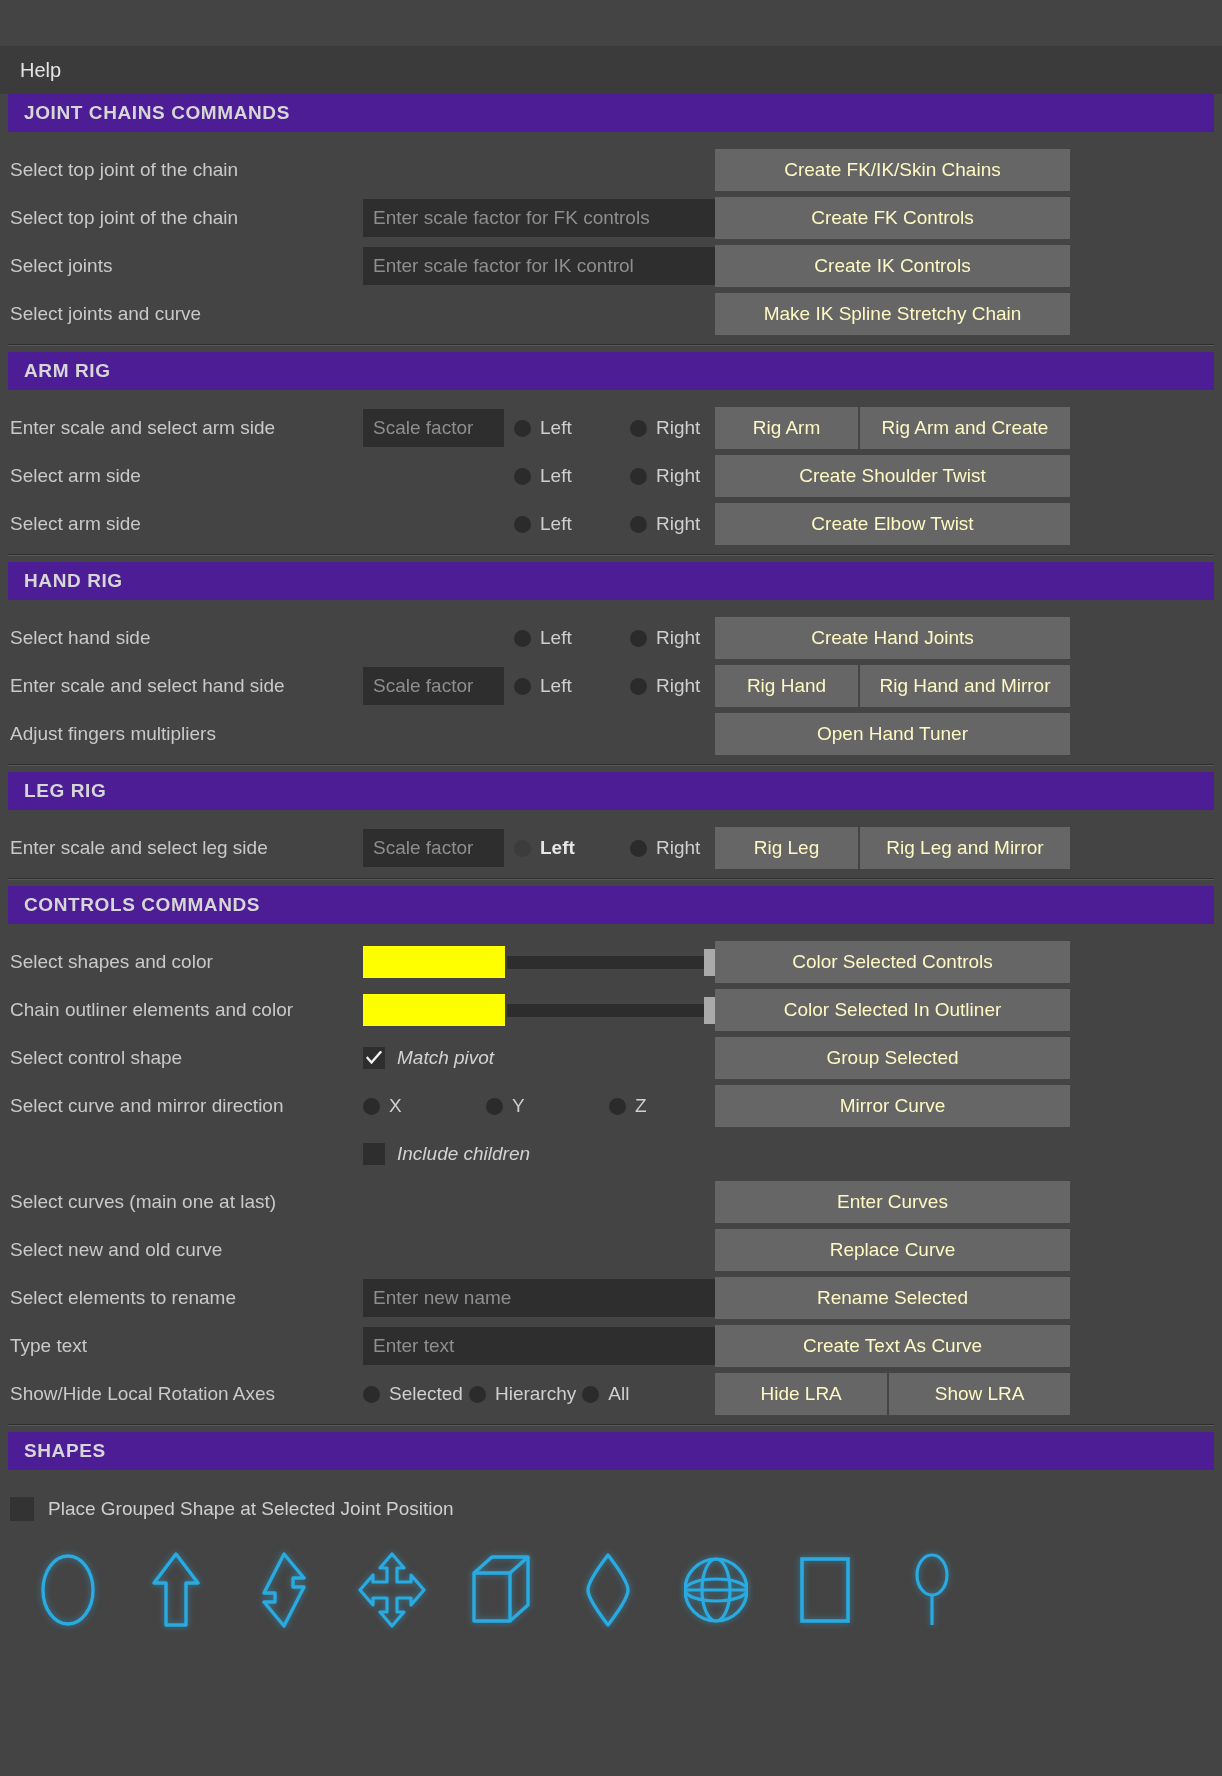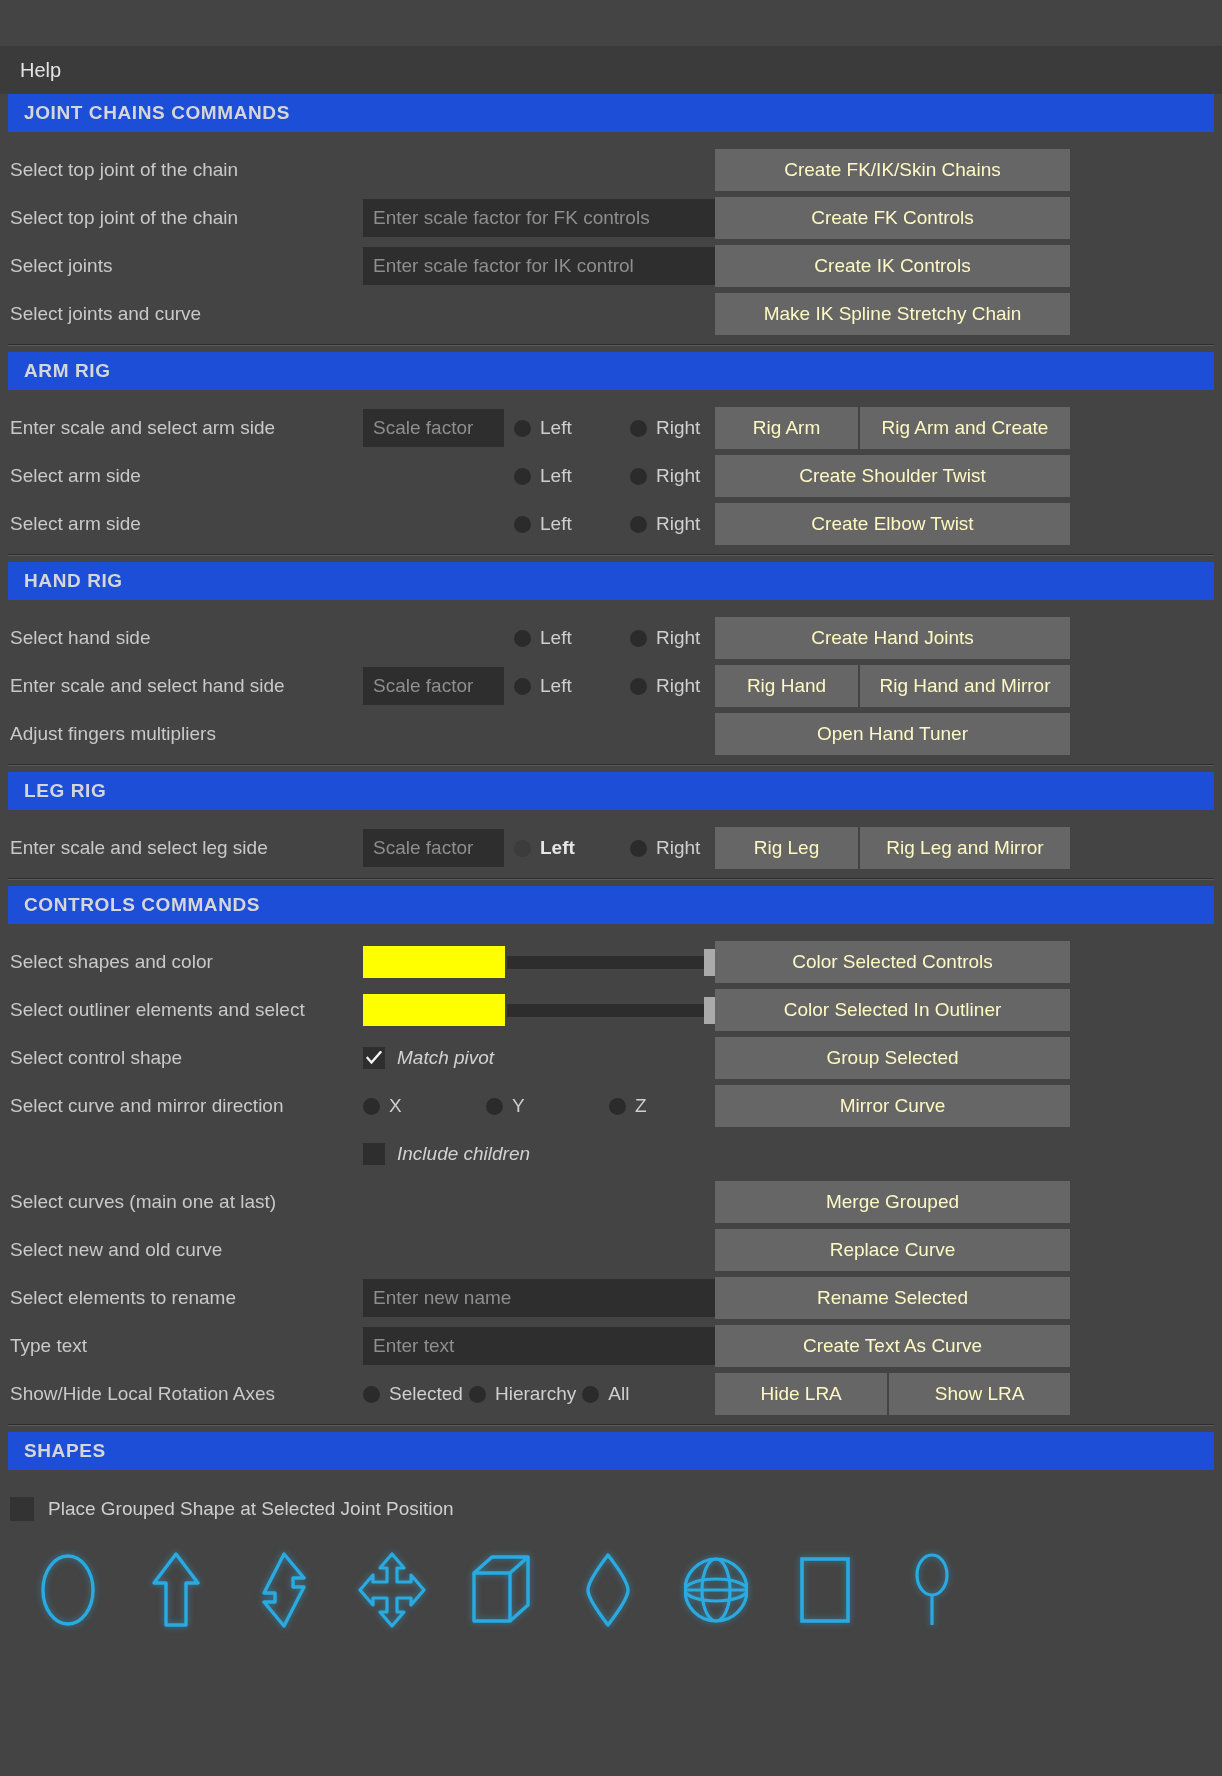--- a/index.html
+++ b/index.html
@@ -33,21 +33,21 @@
   }
   .menubar-item {
     color: #e3e3e3;
     font-size: 20px;
     padding: 3px 6px;
     cursor: default;
   }
 
   
   .section-header {
-    background: #1d4ed8;
+    background: #4c1d95;
     color: #d6d6d6;
     font-size: 19px;
     font-weight: bold;
     letter-spacing: .6px;
     padding: 10px 0 10px 16px;
     margin: 0 8px;
     height: 38px;
     display: flex;
     align-items: center;
   }
@@ -448,21 +448,21 @@
           <div class="thumb"></div>
         </div>
       </div>
     </div>
     <div class="btncol">
       <button class="btn">Color Selected Controls</button>
     </div>
   </div>
 
   <div class="row">
-    <div class="label">Select outliner elements and select</div>
+    <div class="label">Chain outliner elements and color</div>
     <div class="mid">
       <div class="colorslider">
         <div class="swatch" style="background:#FFFF00;"></div>
         <div class="track">
           <div class="thumb"></div>
         </div>
       </div>
     </div>
     <div class="btncol">
       <button class="btn">Color Selected In Outliner</button>
@@ -517,21 +517,21 @@
         <span class="clabel">Include children</span>
       </div>
     </div>
     <div class="btncol"></div>
   </div>
 
   <div class="row">
     <div class="label">Select curves (main one at last)</div>
     <div class="mid"></div>
     <div class="btncol">
-      <button class="btn">Merge Grouped</button>
+      <button class="btn">Enter Curves</button>
     </div>
   </div>
 
   <div class="row">
     <div class="label">Select new and old curve</div>
     <div class="mid"></div>
     <div class="btncol">
       <button class="btn">Replace Curve</button>
     </div>
   </div>

